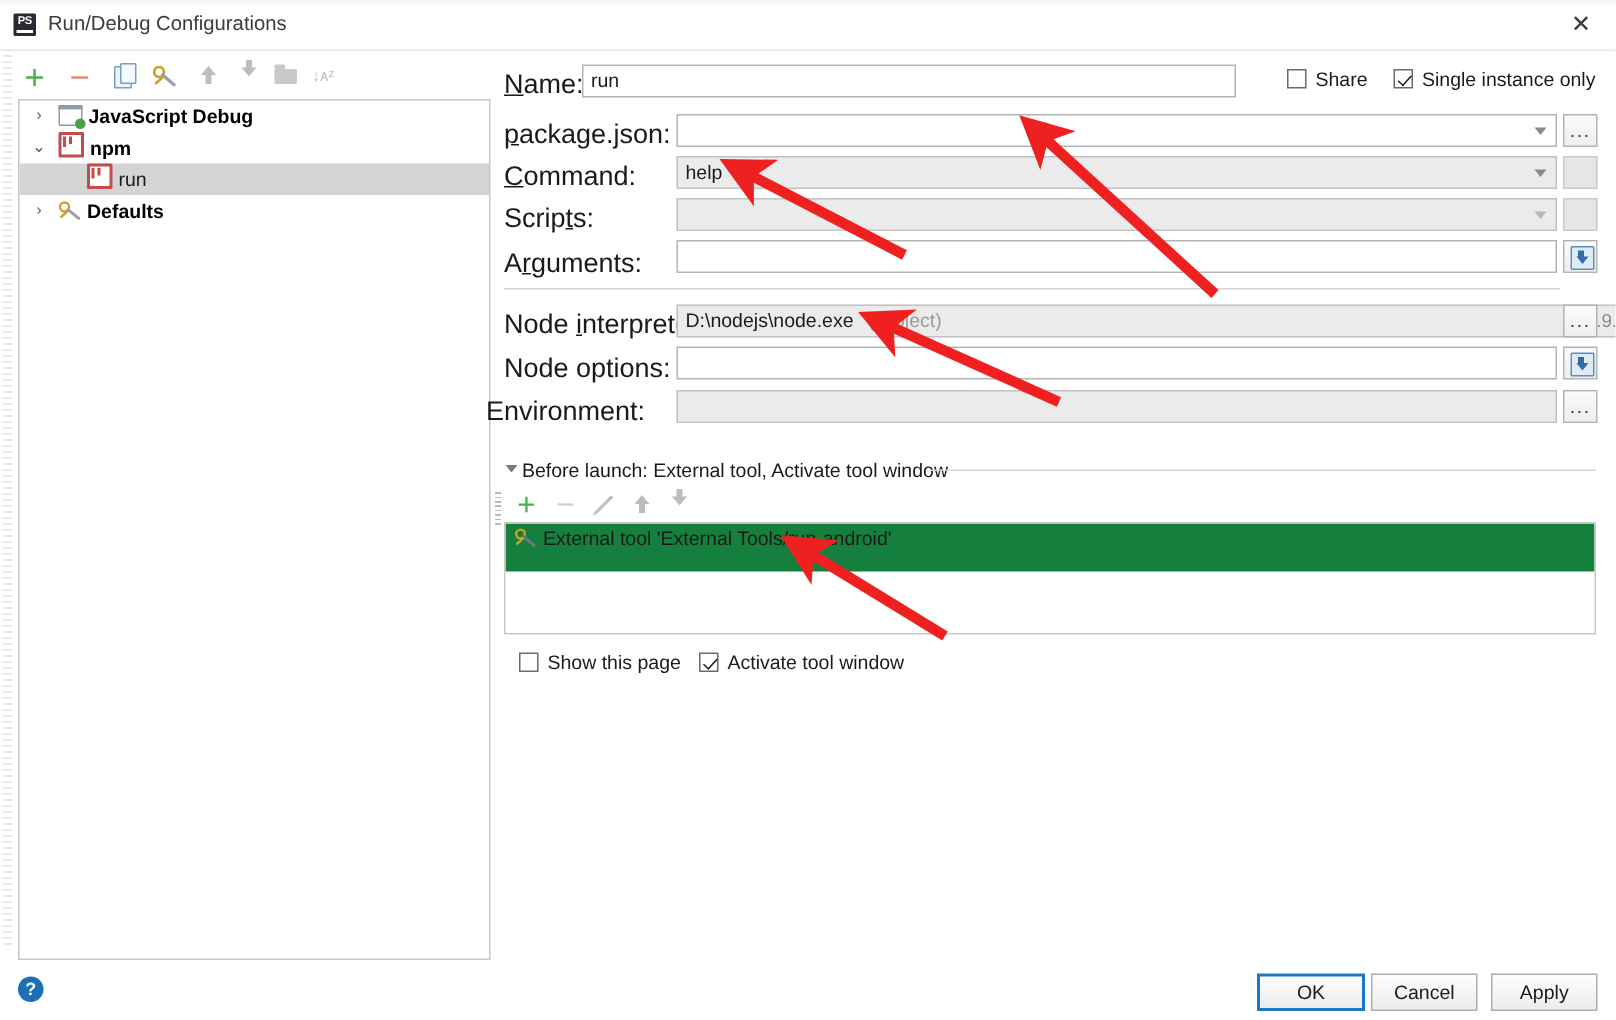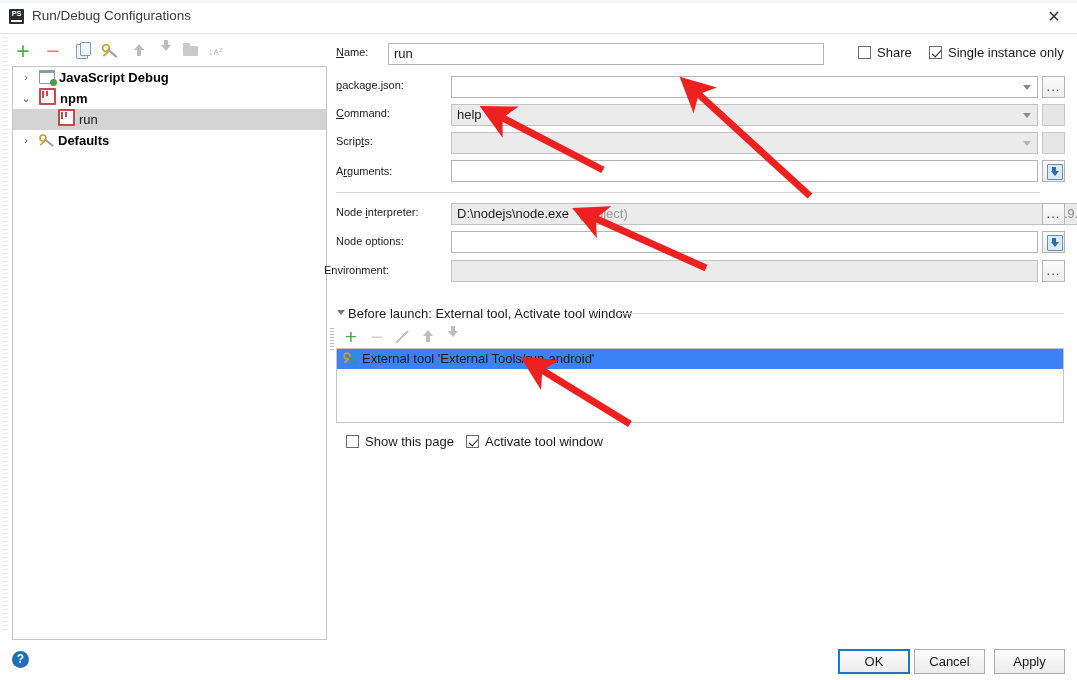--- a/index.html
+++ b/index.html
@@ -148,21 +148,21 @@
   .ic-npm:after {
     content:''; position:absolute; left:5px; top:1px; width:2px; height:5px; background:#c44b4b;
   }
   .ic-def {
     display: inline-block; width: 16px; height: 13px; vertical-align: -2px;
     margin-right: 3px; position: relative;
   }
   
   .form-label {
     position: absolute;
-    font-size: 11px; color: #1a1a1a; white-space: nowrap;
+    font-size: 18px; color: #1a1a1a; white-space: nowrap;
   }
   .form-label u { text-decoration: underline; }
   .field {
     position: absolute;
     box-sizing: border-box;
     height: 22px;
     background: #ffffff;
     border: 1px solid #b4b4b4;
     font-size: 13px; color: #1a1a1a;
     line-height: 20px;
@@ -236,22 +236,22 @@
     border-top: 5px solid #7a7a7a;
   }
   .bl-list {
     position: absolute;
     box-sizing: border-box;
     background: #ffffff;
     border: 1px solid #c6c6c6;
     overflow: hidden;
   }
   .bl-item {
-    height: 20px; line-height: 20px;
-    background: #3b82f6;
+    height: 32px; line-height: 20px;
+    background: #15803d;
     font-size: 13px; padding-left: 6px; white-space: nowrap;
     cursor: default;
   }
   .ic-ext {
     display: inline-block; width: 15px; height: 13px; vertical-align: -2px;
     margin-right: 4px; position: relative;
   }
   .splitter-dots {
     position: absolute; width: 4px;
     background-image: repeating-linear-gradient(to bottom, #b9b9b9 0 1px, transparent 1px 3px);

